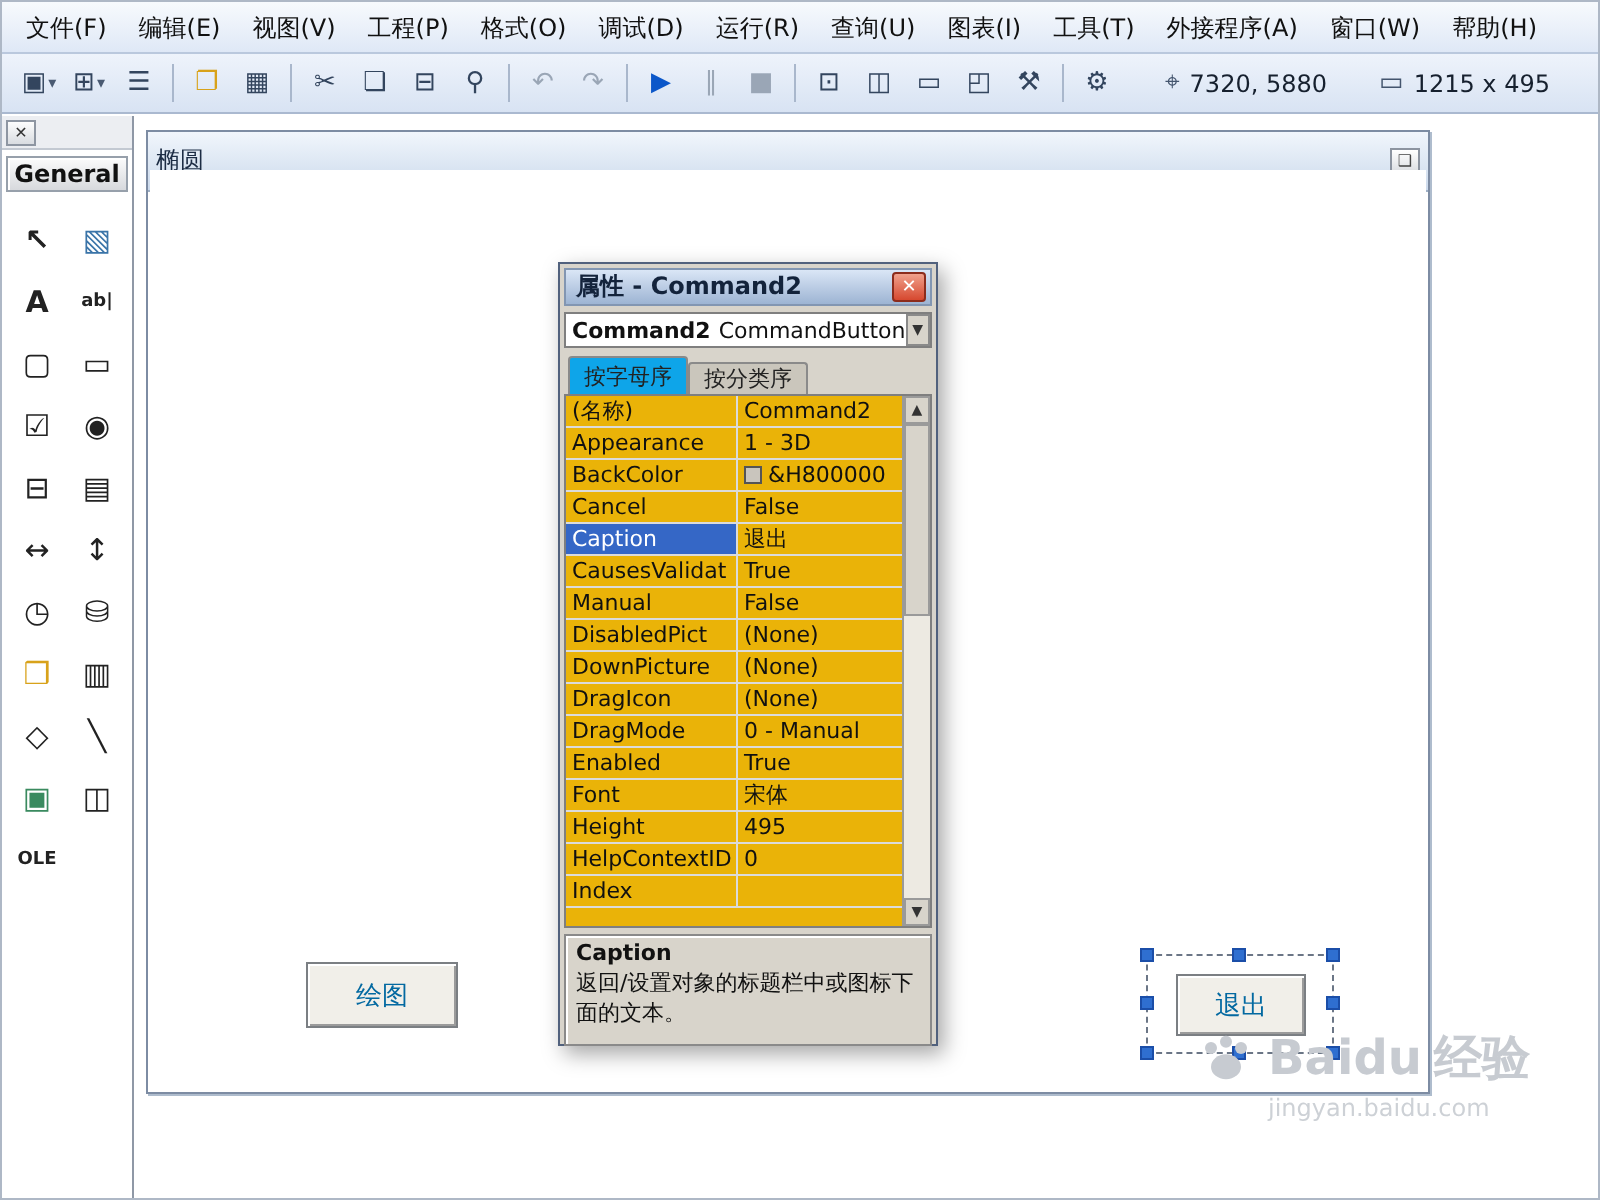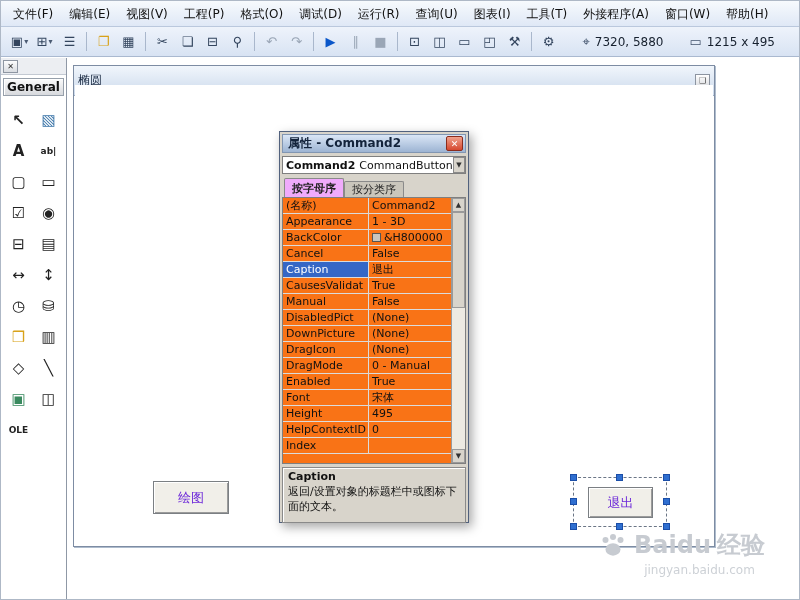--- a/index.html
+++ b/index.html
@@ -44,21 +44,21 @@
   
   .formwin{position:absolute;left:72px;top:64px;width:642px;height:482px;background:#fff;
     border:1px solid #7d8ca3;box-shadow:1px 1px 0 #aebccd}
   .formwin .tbar{height:30px;display:flex;align-items:center;padding:0 4px;
     background:linear-gradient(#f1f6fc,#ccdaec);border-bottom:1px solid #9fb0c5;color:#1c2c44}
   .tbar .spacer{flex:1}
   .win-btn{width:15px;height:13px;display:flex;align-items:center;justify-content:center;font-size:8px;
     background:linear-gradient(#ffffff,#dcdee2);border:1px solid #8c94a0;color:#444}
   .form-client{position:absolute;left:1px;right:1px;top:19px;bottom:1px;background:#fff}
 
-  .btn3d{position:absolute;display:flex;align-items:center;justify-content:center;font-size:13px;color:#6d28d9;
+  .btn3d{position:absolute;display:flex;align-items:center;justify-content:center;font-size:13px;color:#0369a1;
     background:#f1efe9;border:1px solid #7b7f83;
     box-shadow:inset 1px 1px 0 #ffffff,inset -1px -1px 0 #9b9b9b}
   #draw-btn{left:78px;top:396px;width:76px;height:33px}
 
   .selbox{position:absolute;left:498px;top:392px;width:94px;height:50px;border:1px dashed #6b7686}
   #exit-btn{left:14px;top:9px;width:65px;height:31px}
   .h{position:absolute;width:7px;height:7px;background:var(--selection-handle);border:1px solid #1b4ea8}
   .h.nw{left:-4px;top:-4px}.h.n{left:calc(50% - 4px);top:-4px}.h.ne{right:-4px;top:-4px}
   .h.w{left:-4px;top:calc(50% - 4px)}.h.e{right:-4px;top:calc(50% - 4px)}
   .h.sw{left:-4px;bottom:-4px}.h.s{left:calc(50% - 4px);bottom:-4px}.h.se{right:-4px;bottom:-4px}
@@ -72,39 +72,39 @@
     font-size:9px;font-weight:bold;color:#fff;border:1px solid #8c2c1c;border-radius:2px;
     background:linear-gradient(#f0a18c,var(--close-red))}
   .pobj{margin-top:3px;height:18px;display:flex;align-items:center;font-size:11px;padding-left:3px;
     background:#fff;border:1px solid #7f7f7f}
   .pobj .oname{font-weight:bold;margin-right:4px}
   .pobj .dd{margin-left:auto;width:16px;height:16px;display:flex;align-items:center;justify-content:center;
     font-size:7px;background:#d8d4cb;border:1px solid #8a8a8a;color:#333}
   .ptabs{display:flex;align-items:flex-end;height:20px;margin-top:3px;padding-left:2px}
   .ptab{padding:0 7px;font-size:11px;display:flex;align-items:center;border:1px solid #8a8a8a;
     border-bottom:none;border-radius:2px 2px 0 0;background:#cac6bc;height:16px;color:#222}
-  .ptab.active{background:#f0abfc;height:19px;font-weight:bold;position:relative;z-index:2}
-  .pgrid{position:relative;height:267px;background:#f97316;border:1px solid #7f7f7f;overflow:hidden}
+  .ptab.active{background:#0ea5e9;height:19px;font-weight:normal;position:relative;z-index:2}
+  .pgrid{position:relative;height:267px;background:#eab308;border:1px solid #7f7f7f;overflow:hidden}
   .pgrid-rows{position:absolute;left:0;top:0;right:14px;bottom:0}
   .prow{display:flex;height:16px;border-bottom:1px solid #dbdbdb;font-size:11px;line-height:15px}
   .pn{width:86px;border-right:1px solid #dbdbdb;padding-left:3px;white-space:nowrap;overflow:hidden}
   .pv{flex:1;padding-left:3px;white-space:nowrap;overflow:hidden;display:flex;align-items:center}
   .prow.sel .pn{background:var(--property-highlight);color:#fff}
   .swatch{display:inline-block;width:9px;height:9px;background:#c9c5bd;border:1px solid #555;margin-right:3px;flex:none}
   .pscroll{position:absolute;right:0;top:0;bottom:0;width:14px;background:#edeae2;border-left:1px solid #9a9a9a}
   .parrow{height:14px;display:flex;align-items:center;justify-content:center;font-size:7px;color:#333;
     background:#d8d4cb;border:1px solid #9a9a9a}
   .parrow.down{position:absolute;left:0;right:0;bottom:0}
   .pthumb{position:absolute;left:0;right:0;top:14px;height:96px;background:#d8d4cb;border:1px solid #9a9a9a}
   .pdesc{margin-top:3px;height:56px;padding:2px 5px;font-size:11px;line-height:1.35;
     background:#d8d4cb;border:1px solid #8a8a8a;box-shadow:inset 1px 1px 0 #ffffff}
   .pdesc b{display:block}
 
   
-  .watermark{position:absolute;right:34px;bottom:22px;color:#c7cbd1;text-align:center;user-select:none}
+  .watermark{position:absolute;right:34px;bottom:38px;color:#c7cbd1;text-align:left;user-select:none}
   .wm-top{display:flex;align-items:center;gap:6px;font-size:24px;font-weight:bold}
   .wm-top .wm-suffix{font-weight:bold}
   .wm-domain{font-size:12px;margin-top:2px;color:#cdd1d6;padding-left:36px}
 </style>
 </head>
 <body>
 
 <div class="screen">
 
   <div class="menubar">

